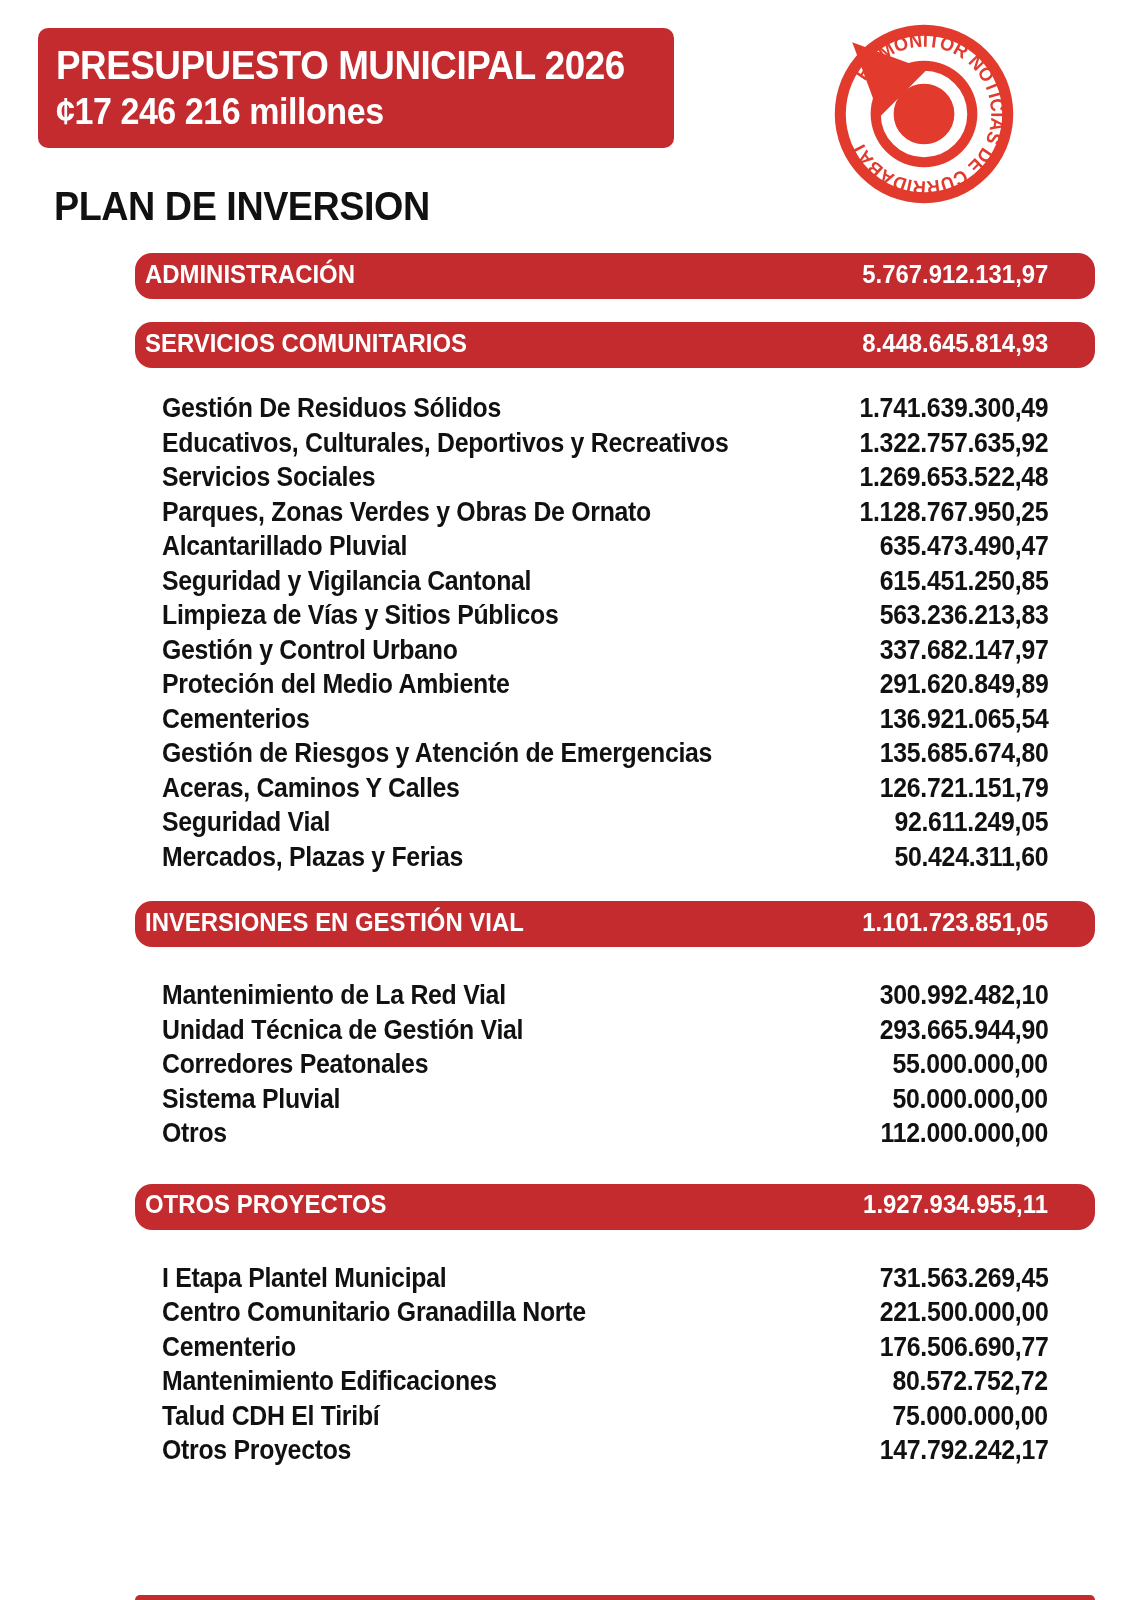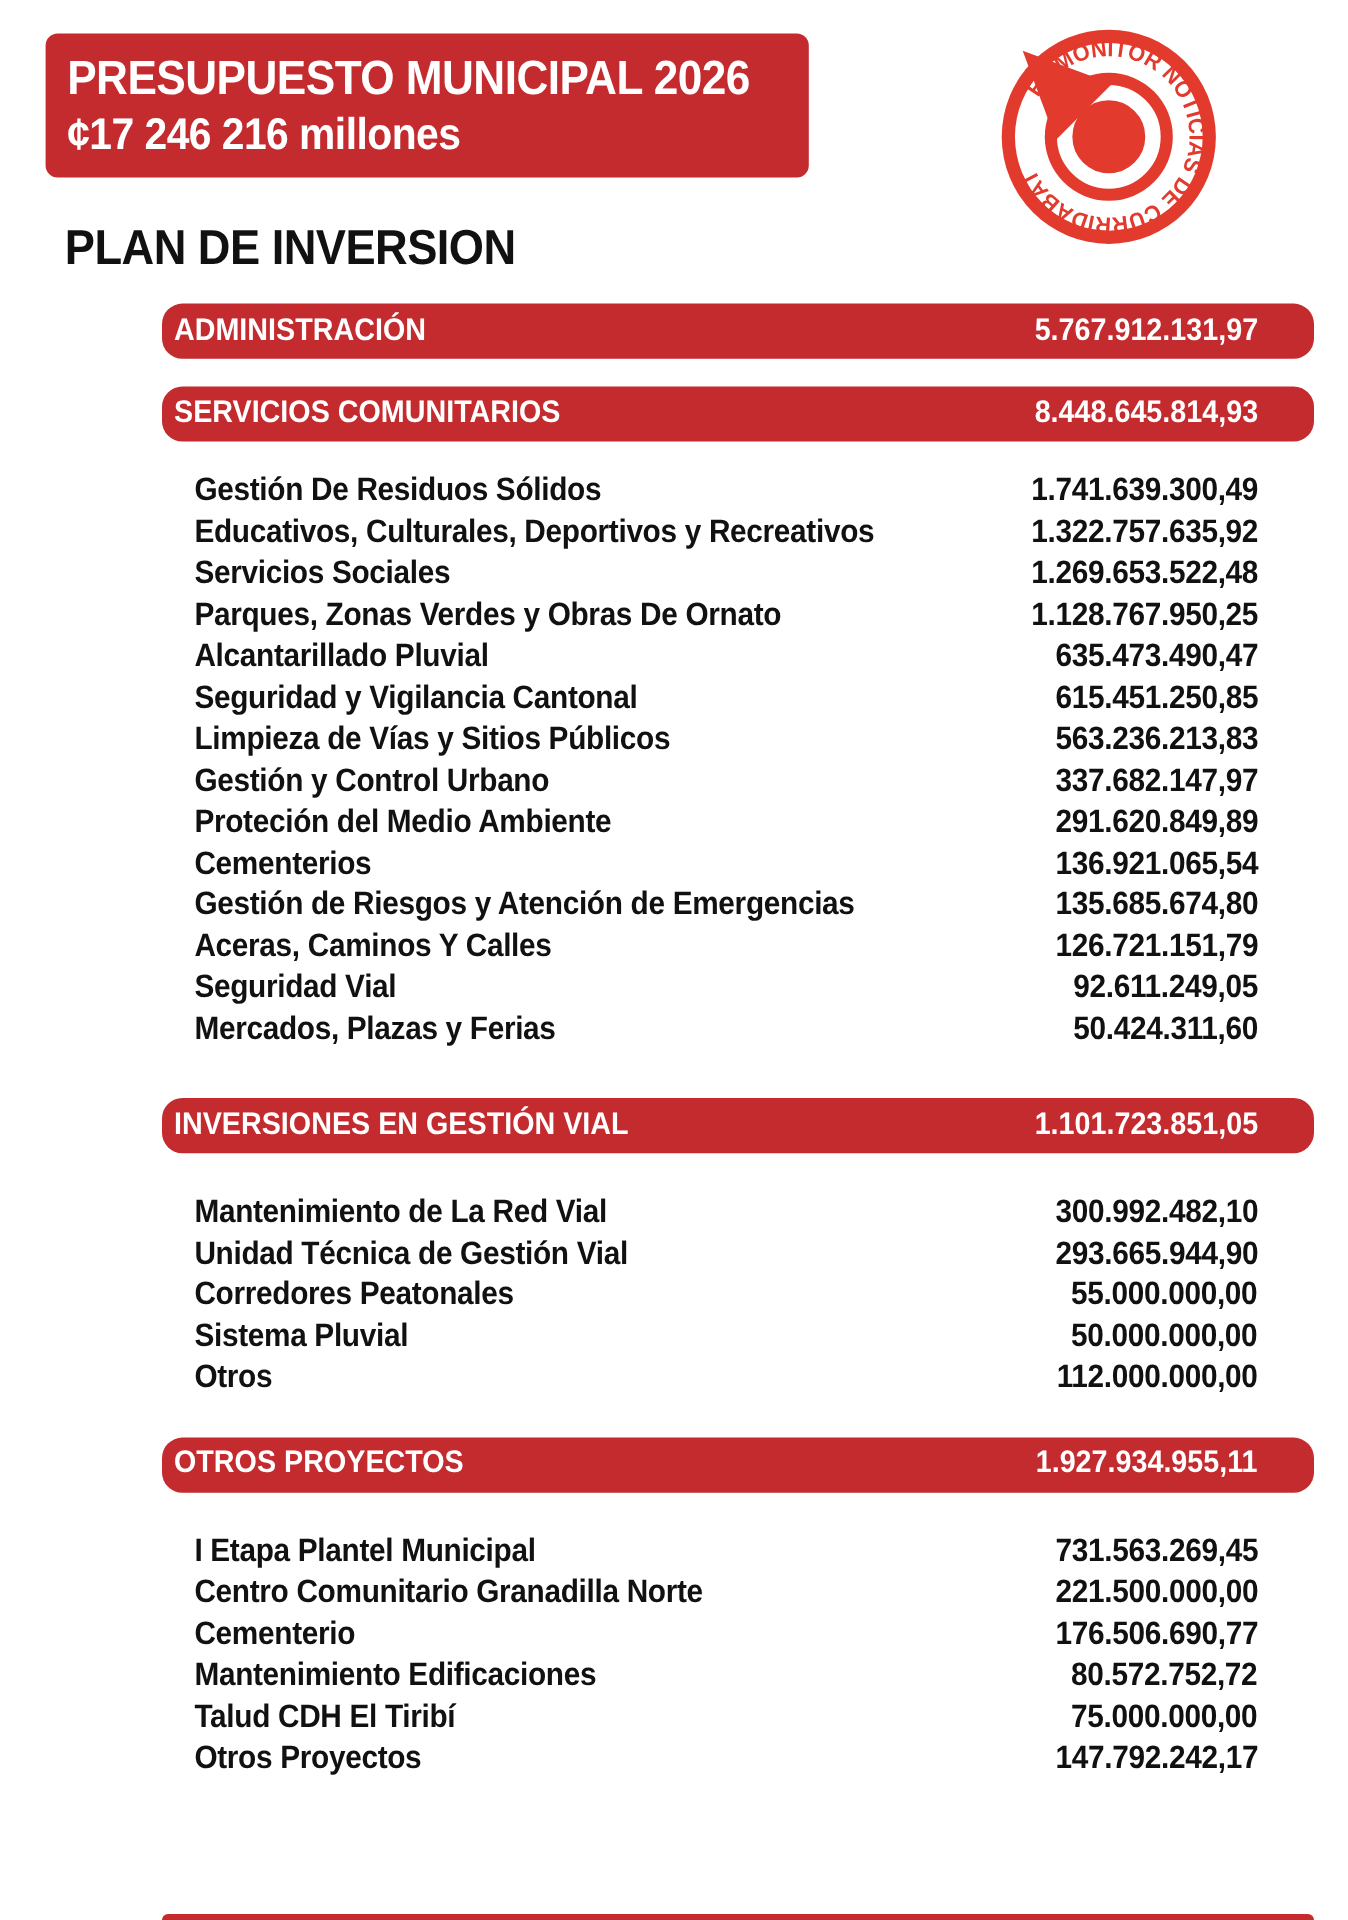--- a/index.html
+++ b/index.html
@@ -48,21 +48,21 @@
   }
   .rows{width:100%;}
   .row{
     height:34.5px;
     display:flex;justify-content:space-between;align-items:flex-start;
     padding:0 47px 0 27px;
     font-size:27px;font-weight:700;letter-spacing:-0.3px;
   }
   .gap-a{margin-top:23px;align-items:center;}  
   .gap-b{margin-top:25px;}  
-  .gap-c{margin-top:39px;text-align:center;}  
+  .gap-c{margin-top:25px;text-align:center;}  
   .gap-d{margin-top:33px;}  
   .gap-e{margin-top:31px;}  
 
   .bottom-sliver{
     position:absolute;left:135px;top:1595px;width:960px;height:5px;
     background:var(--bar-red);border-radius:10px 10px 0 0;
   }
 </style>
 </head>
 <body>

